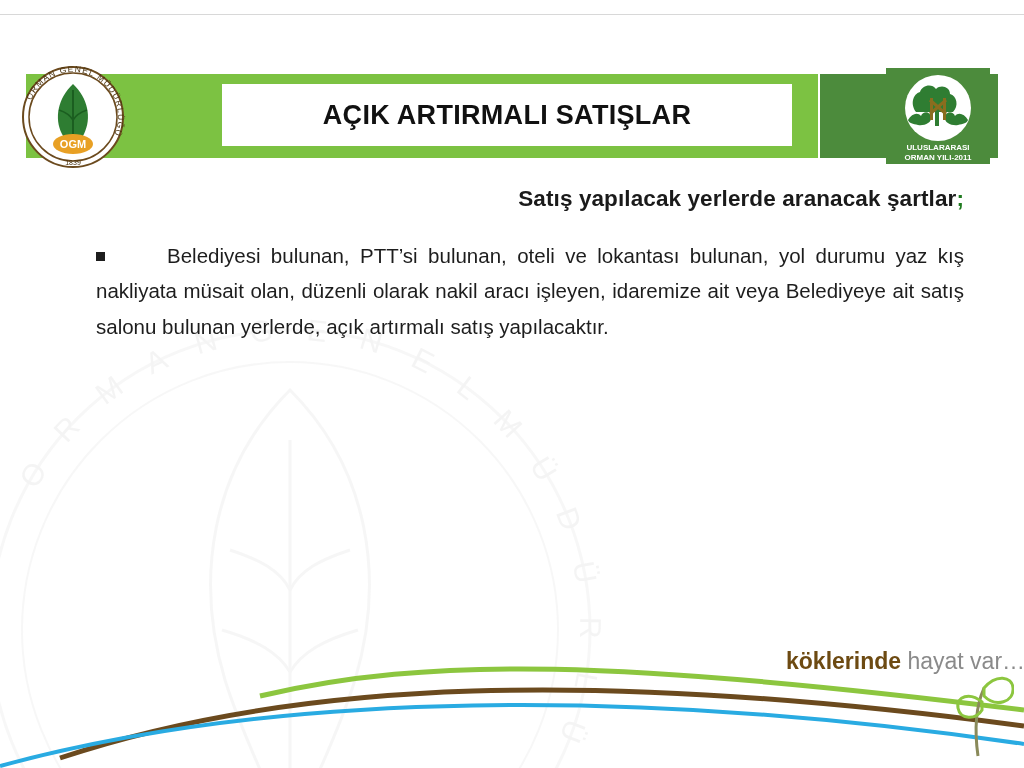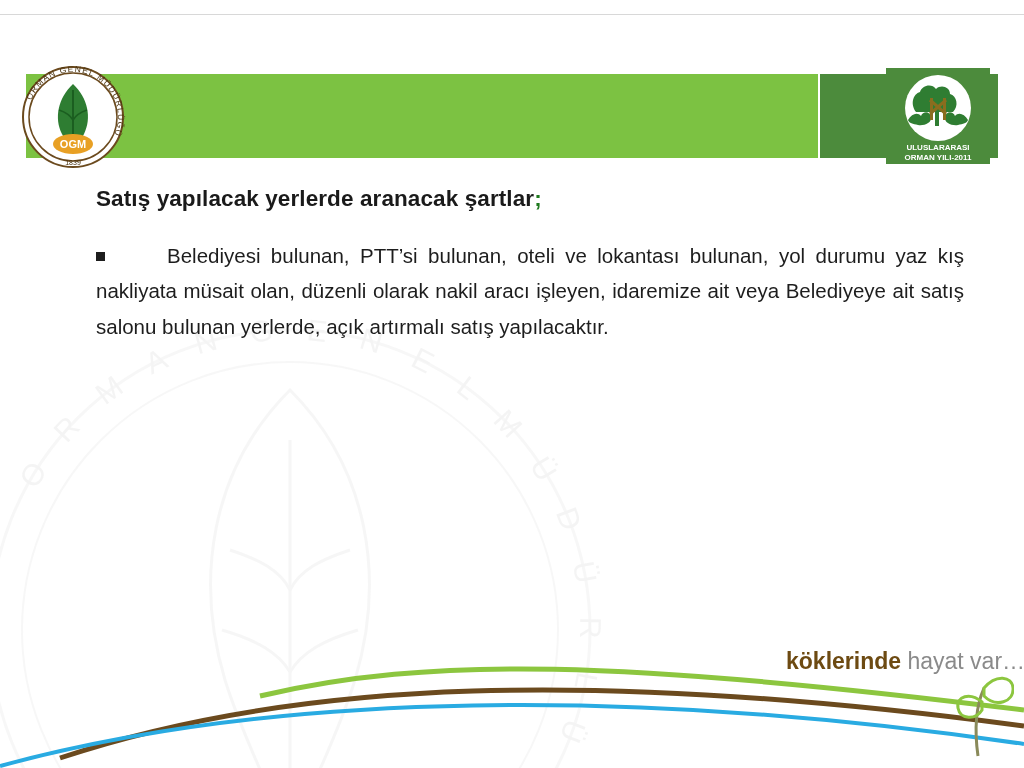--- a/index.html
+++ b/index.html
@@ -103,21 +103,21 @@
   }
 
   
   .content {
     position: absolute;
     left: 96px;
     top: 186px;
     width: 868px;
   }
   .subtitle {
-    text-align: left;
+    text-align: right;
     font-size: 22.5px;
     font-weight: bold;
     color: #1a1a1a;
     margin: 0 0 26px 0;
     letter-spacing: 0.1px;
   }
   .subtitle .semi { color: #1f7a1f; }
 
   .para {
     position: relative;
@@ -193,20 +193,23 @@
         <path d="M262 330 C296 340 318 352 330 372"></path>
         <path d="M398 330 C364 340 342 352 330 372"></path>
       </g>
       <text x="330" y="640" text-anchor="middle" font-family="'Liberation Sans', sans-serif" font-size="90" font-weight="bold" fill="#c6c6c6">OGM</text>
     </svg>
   </div>
 
   <div class="header-band">
     <div class="band-light"></div>
     <div class="band-dark"></div>
+    <div class="title-box">
+      <span class="title-text">AÇIK ARTIRMALI SATIŞLAR</span>
+    </div>
   </div>
 
   <div class="ogm-logo">
     <svg viewBox="0 0 110 108" width="110" height="108" aria-hidden="true">
       <defs>
         <path id="ogmring" d="M55,55 m-45,0 a45,45 0 1,1 90,0 a45,45 0 1,1 -90,0"></path>
       </defs>
       <circle cx="55" cy="55" r="50" fill="#ffffff" stroke="#6b4a1e" stroke-width="2"></circle>
       <circle cx="55" cy="55" r="44" fill="#ffffff" stroke="#6b4a1e" stroke-width="1.5"></circle>
       <text font-family="'Liberation Sans', sans-serif" font-size="8.5" fill="#4a3310" letter-spacing="1.1">

